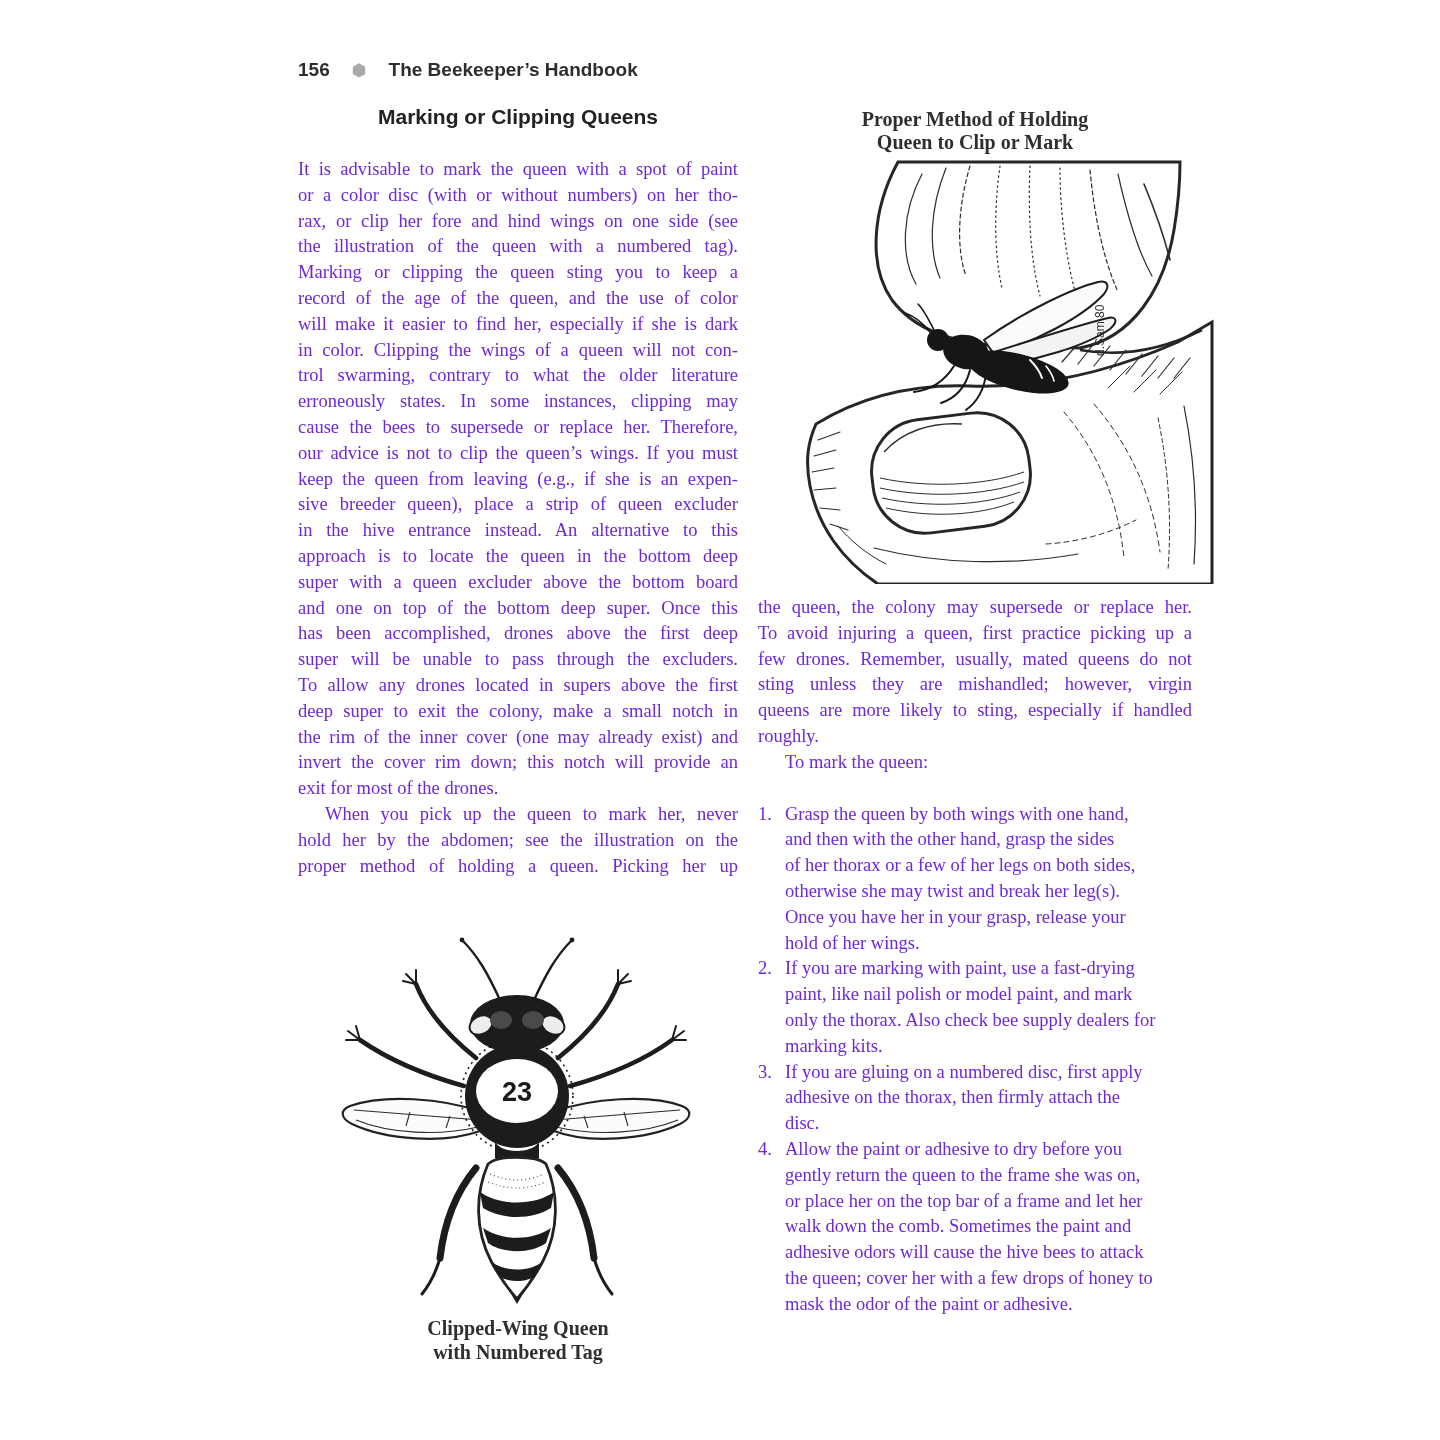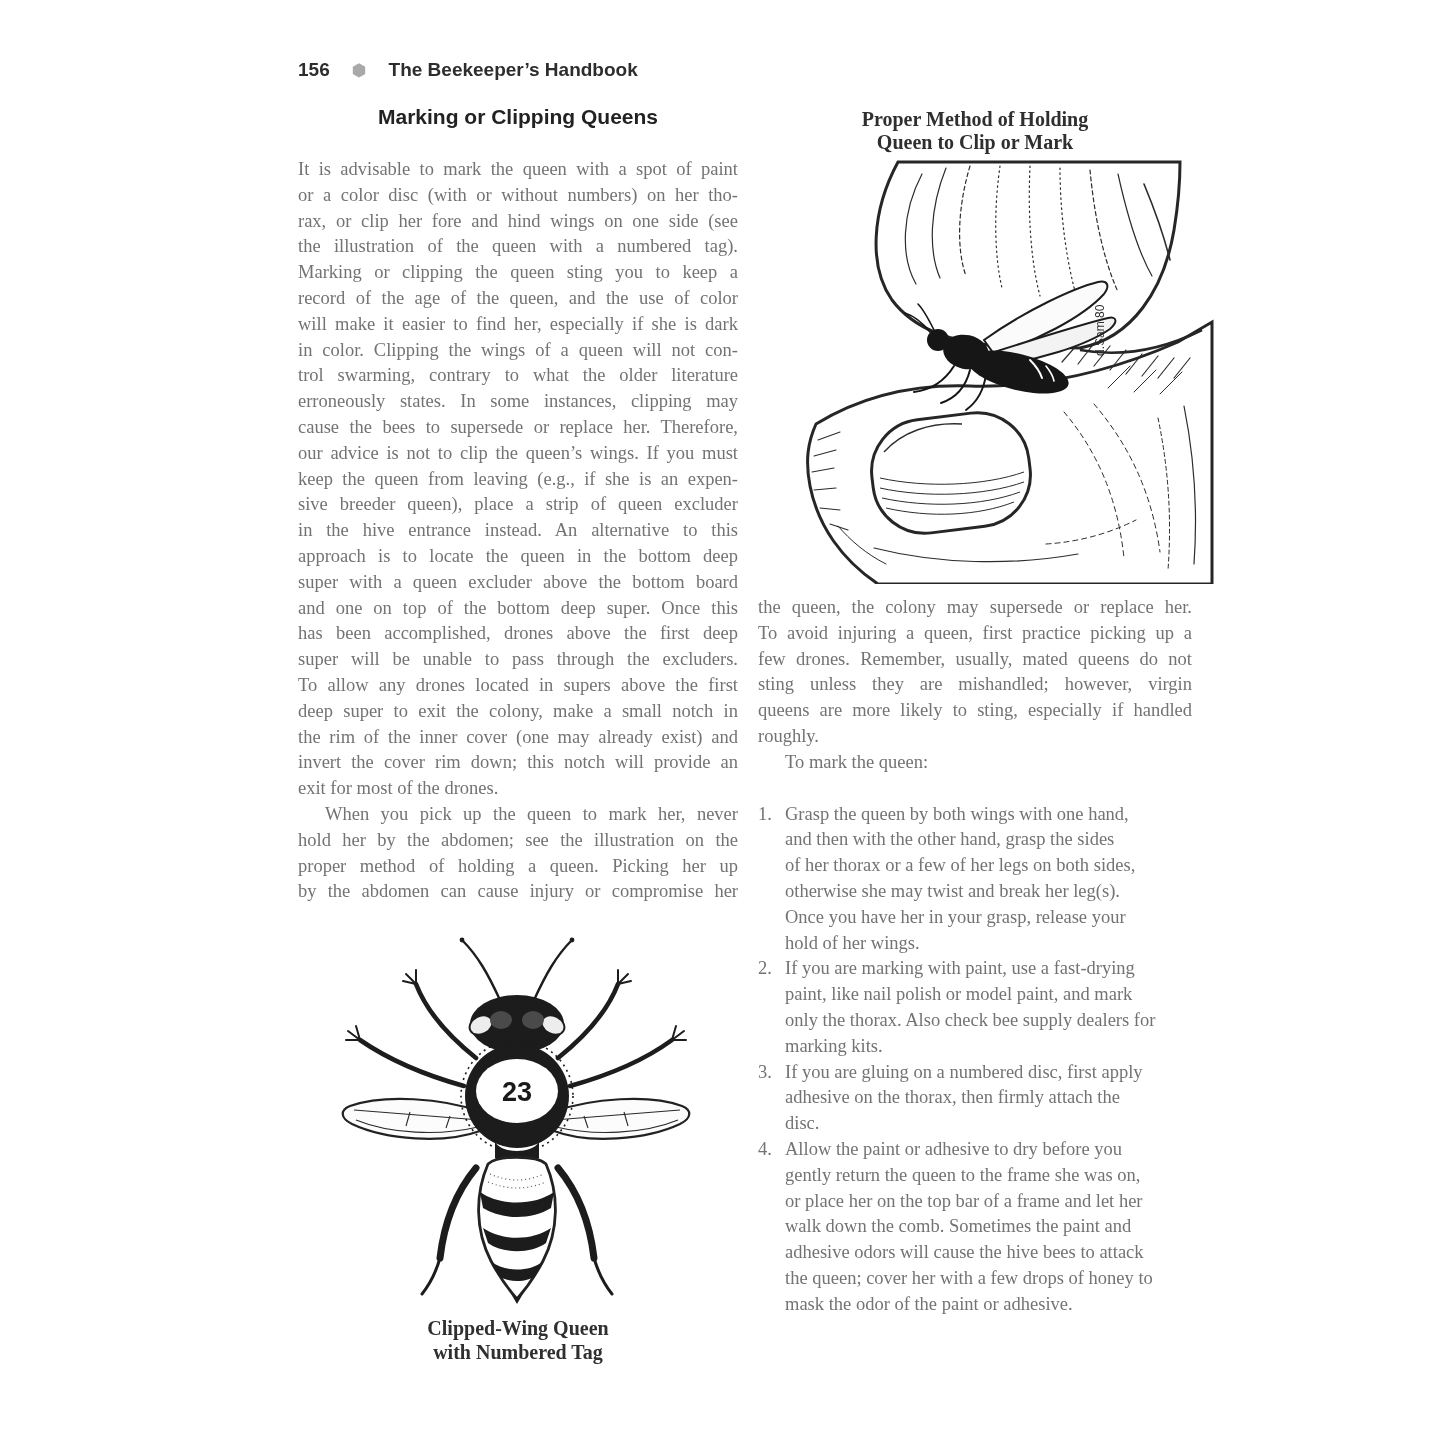--- a/index.html
+++ b/index.html
@@ -6,21 +6,21 @@
   body{width:1440px;height:1440px;position:relative;font-family:"Liberation Serif","DejaVu Serif",serif;color:#3a3a3a;}
   .page{position:absolute;inset:0;background:#fff;overflow:hidden;}
 
   .running-head{position:absolute;left:298px;top:53px;display:flex;align-items:center;
     font-family:"Liberation Sans","DejaVu Sans",sans-serif;font-weight:bold;font-size:19px;color:#2d2d2d;margin-top:6px;}
   .running-head .pnum{margin-right:22px;}
   .running-head .hex{color:#a9a9a9;font-size:17px;margin-right:22px;line-height:1;}
   .sec-heading{position:absolute;left:298px;width:440px;top:105px;margin:0;text-align:center;
     font-family:"Liberation Sans","DejaVu Sans",sans-serif;font-size:21px;font-weight:bold;color:#222;}
 
-  .textcol{position:absolute;font-size:18.5px;line-height:25.8px;color:#737373;}
+  .textcol{position:absolute;font-size:18.5px;line-height:25.8px;color:#6d28d9;}
   #left-text{left:298px;top:157px;width:440px;}
   #right-text{left:758px;top:595px;width:434px;}
   .tline{white-space:nowrap;}
   .jline{text-align:justify;text-align-last:justify;}
   .indent{text-indent:27px;}
 
   .list{margin-top:26px;}
   .list-item{display:flex;}
   .li-num{width:27px;flex:none;}
   .li-lines{flex:1;min-width:0;}
@@ -73,21 +73,20 @@
         <div class="tline jline">To allow any drones located in supers above the first</div>
         <div class="tline jline">deep super to exit the colony, make a small notch in</div>
         <div class="tline jline">the rim of the inner cover (one may already exist) and</div>
         <div class="tline jline">invert the cover rim down; this notch will provide an</div>
         <div class="tline">exit for most of the drones.</div>
       </div>
     <div class="para">
         <div class="tline jline indent">When you pick up the queen to mark her, never</div>
         <div class="tline jline">hold her by the abdomen; see the illustration on the</div>
         <div class="tline jline">proper method of holding a queen. Picking her up</div>
-        <div class="tline jline">by the abdomen can cause injury or compromise her</div>
       </div>
   </div>
 
   <figure id="fig-hand">
     <svg viewBox="0 0 436 424">
 
       <path d="M120,2 C94,50 90,106 114,140 C138,172 180,184 226,186 L302,188 C354,178 386,130 396,70 C400,46 402,20 402,2 Z" fill="#ffffff" stroke="#262626" stroke-width="3"></path>
       <g stroke="#2c2c2c" fill="none" stroke-linecap="round">
         <path d="M144,14 C124,52 122,96 138,124" stroke-width="1.2"></path>
         <path d="M168,8 C152,48 150,90 162,118" stroke-width="1.2"></path>

